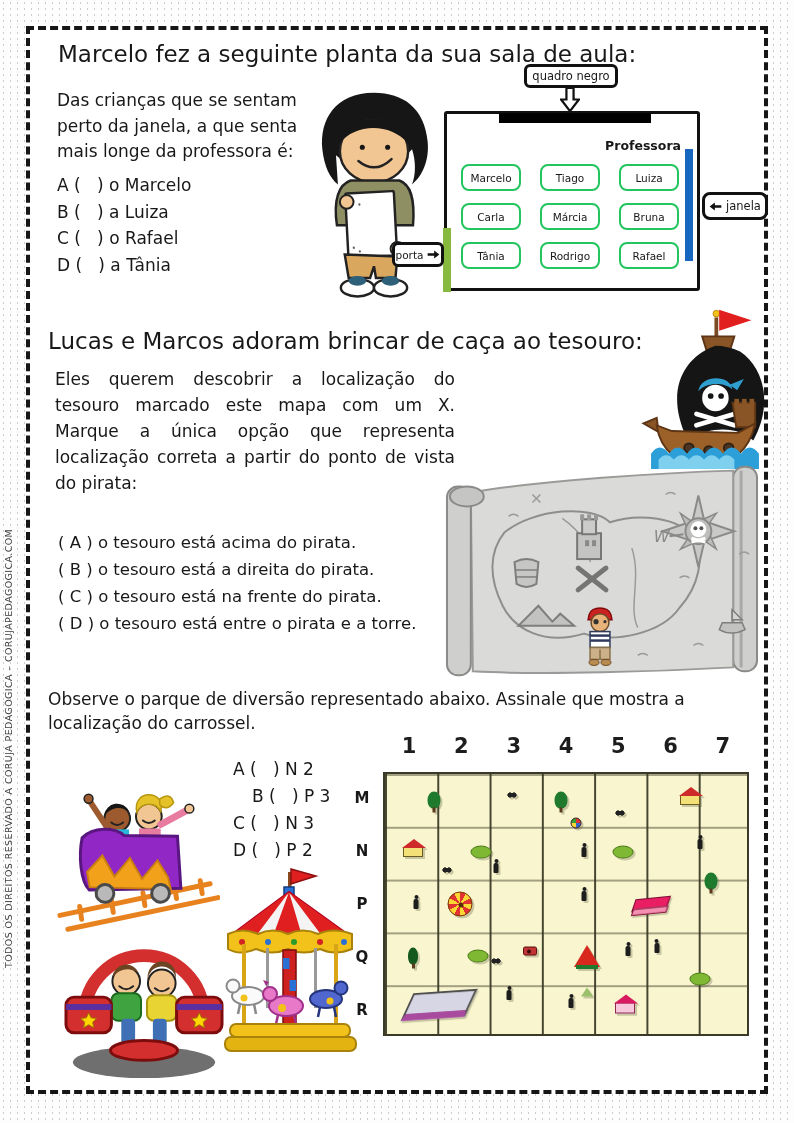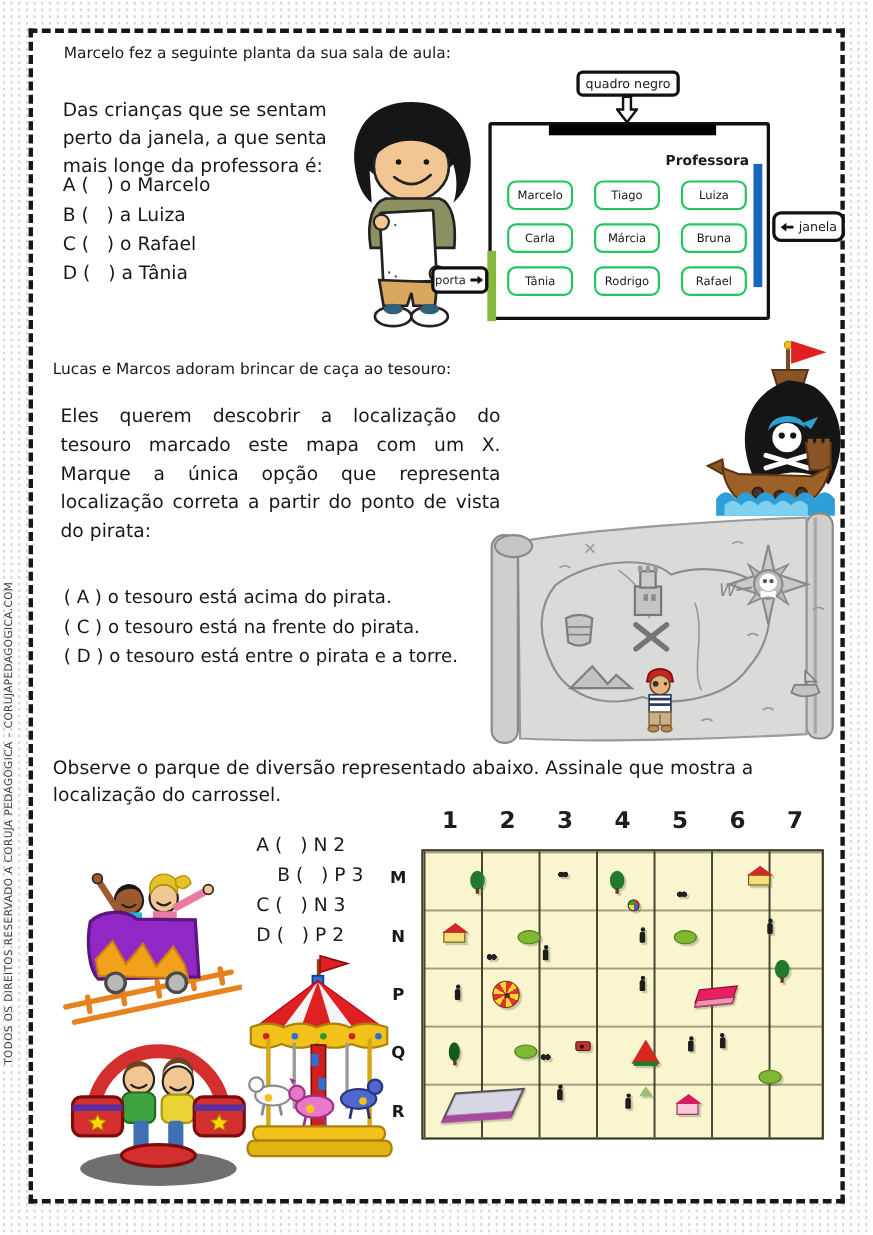--- a/index.html
+++ b/index.html
@@ -16,21 +16,21 @@
     position:absolute; left:26px; top:26px; width:742px; height:1068px;
     background:#ffffff; border:4px dashed #161616;
   }
   .abs{ position:absolute; }
   .copyright{
     position:absolute; left:3px; top:448px; height:520px; width:17px;
     writing-mode:vertical-rl; transform:rotate(180deg);
     font-size:9.5px; letter-spacing:.4px; color:#3c3c3c; white-space:nowrap;
   }
   .t17{ font-size:17px; }
-  .title{ font-size:14px; }
+  .title{ font-size:23px; }
   .optline{ line-height:26.5px; font-size:17px; white-space:pre; }
   .opt2line{ line-height:27px; font-size:16.5px; }
   .promptline{ line-height:25.5px; font-size:17px; }
   .justify{ text-align:justify; line-height:26px; font-size:17px; }
 
   
   .classroom{
     left:444px; top:111px; width:256px; height:180px;
     border:3px solid #111; border-radius:3px; background:#fff;
   }
@@ -118,21 +118,21 @@
   <div class="page"></div>
 
   <div class="abs title" style="left:58px; top:41px;">Marcelo fez a seguinte planta da sua sala de aula:</div>
 
   <div class="abs" style="left:57px; top:88px;">
     <div class="promptline">Das crianças que se sentam</div>
     <div class="promptline">perto da janela, a que  senta</div>
     <div class="promptline">mais longe da professora é:</div>
   </div>
 
-  <div class="abs" style="left:57px; top:156px;">
+  <div class="abs" style="left:57px; top:172px;">
     <div class="optline">A (   ) o Marcelo</div>
     <div class="optline">B (   ) a Luiza</div>
     <div class="optline">C (   ) o Rafael</div>
     <div class="optline">D (   ) a Tânia</div>
   </div>
 
   <svg class="abs" style="left:296px; top:86px;" width="156" height="226" viewBox="0 0 160 230">
     <path d="M80 6 C40 6 24 34 27 64 c2 18 8 30 16 36 l-2-30 c14 14 60 16 78-6 c4 12 4 26 0 36 c10-8 18-24 16-44 C132 22 110 6 80 6 Z" fill="#161616"></path>
     <ellipse cx="80" cy="66" rx="35" ry="32" fill="#f2c693" stroke="#222" stroke-width="2.5"></ellipse>
     <path d="M45 58 C46 26 114 24 115 58 C96 36 60 38 45 58 Z" fill="#161616"></path>
@@ -194,20 +194,21 @@
     </svg>
     <span>janela</span>
   </div>
 
   <div class="abs title" style="left:48px; top:328px;">Lucas e Marcos adoram brincar de caça ao tesouro:</div>
 
   <div class="abs justify" style="left:55px; top:366px; width:400px;">Eles querem descobrir a localização do tesouro marcado  este mapa com um X. Marque a única opção que representa  localização correta a partir do ponto de vista do pirata:</div>
 
   <div class="abs" style="left:58px; top:529px;">
     <div class="opt2line">( A ) o tesouro está acima do pirata.</div>
+    <div class="opt2line">( B ) o tesouro está a direita do pirata.</div>
     <div class="opt2line">( C ) o tesouro está na frente do pirata.</div>
     <div class="opt2line">( D ) o tesouro está entre o pirata e a torre.</div>
   </div>
 
   <svg class="abs" style="left:634px; top:302px;" width="142" height="170" viewBox="0 0 150 175">
     <rect x="85" y="14" width="4" height="100" fill="#7a4a22"></rect>
     <circle cx="87" cy="10" r="3.5" fill="#f2c21a" stroke="#b8860b"></circle>
     <path d="M90 6 L124 17 L90 28 Z" fill="#e21f1f"></path>
     <path d="M72 34 h34 l-5 16 h-24 z" fill="#8a5526" stroke="#5d3514" stroke-width="2"></path>
     <path d="M86 44 C48 58 34 96 56 142 C86 128 110 130 126 144 C148 104 136 66 112 50 C104 46 94 44 86 44 Z" fill="#151515"></path>

